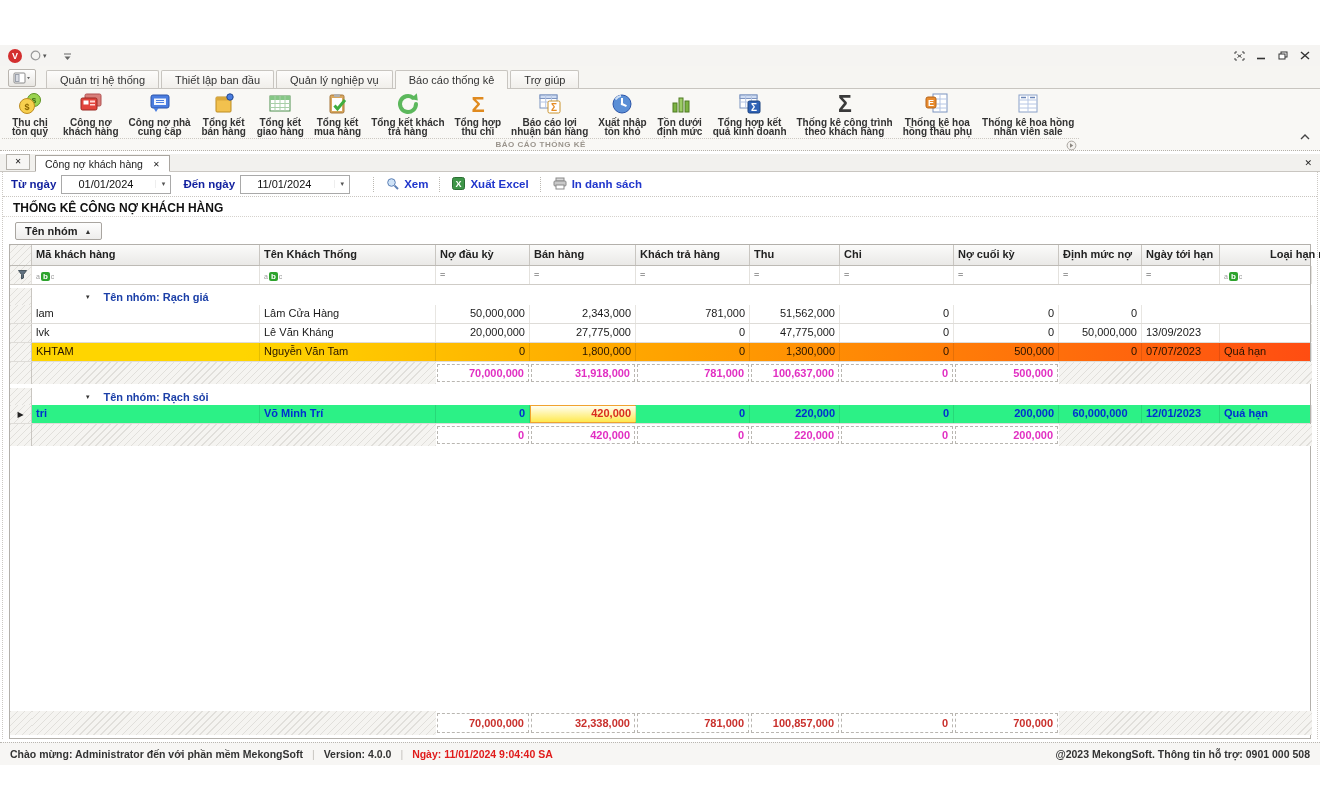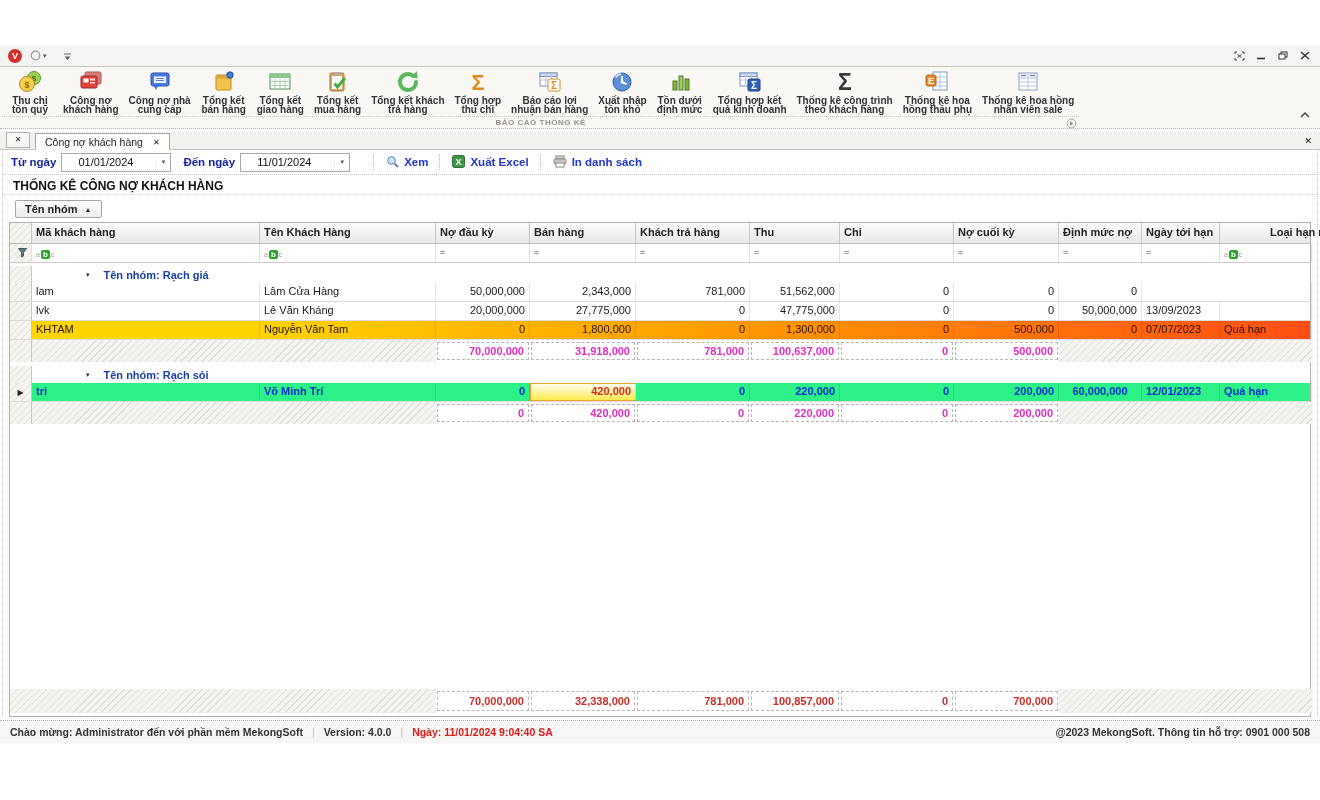--- a/index.html
+++ b/index.html
@@ -154,20 +154,36 @@
           </svg>
       </span>
       <span class="wbtn">
         <svg width="10" height="9">
             <path d="M1 1l8 7M9 1l-8 7" stroke="#333" stroke-width="1.4"></path>
           </svg>
       </span>
     </div>
   </div>
 
+  <div class="rtabs">
+    <span class="appbtn">
+      <svg width="18" height="12">
+          <rect x="1" y="1" width="11" height="10" rx="1" fill="#fff" stroke="#8a8a8a"></rect>
+          <rect x="2.5" y="2.5" width="3.5" height="7" fill="#d9dce3" stroke="#9aa0ab"></rect>
+          <path d="M14 5h3l-1.5 2.2z" fill="#666"></path>
+        </svg>
+    </span>
+    <div id="ribbon-tabs" style="display:flex">
+        <div class="rtab">Quản trị hệ thống</div>
+        <div class="rtab">Thiết lập ban đầu</div>
+        <div class="rtab">Quản lý nghiệp vụ</div>
+        <div class="rtab active">Báo cáo thống kê</div>
+        <div class="rtab">Trợ giúp</div>
+      </div>
+  </div>
 
   <div class="rbody">
     <div class="rgroup">
       <div class="rbtnrow" id="ribbon-buttons">
           <div class="rbtn">
             <span class="ricon">
               <svg width="26" height="26" viewBox="0 0 26 26">
                 <circle cx="17" cy="9" r="6.5" fill="#9ad34f" stroke="#5f9422"></circle>
                 <text x="17" y="12" font-size="8" fill="#447015" font-weight="bold" text-anchor="middle">$</text>
                 <circle cx="10" cy="15" r="7.5" fill="#f7cf4e" stroke="#bd8c21"></circle>
@@ -446,21 +462,21 @@
       <div class="chip">
         <span>Tên nhóm</span>
         <span class="arr">▲</span>
       </div>
     </div>
 
     <div class="grid">
       <div class="g-hdr" id="g-hdr">
           <div class="g-hc hatch" style="width: 22px;"></div>
           <div class="g-hc" style="width: 228px;">Mã khách hàng</div>
-          <div class="g-hc" style="width: 176px;">Tên Khách Hàng</div>
+          <div class="g-hc" style="width: 176px;">Tên Khách Thống</div>
           <div class="g-hc" style="width: 94px;">Nợ đầu kỳ</div>
           <div class="g-hc" style="width: 106px;">Bán hàng</div>
           <div class="g-hc" style="width: 114px;">Khách trả hàng</div>
           <div class="g-hc" style="width: 90px;">Thu</div>
           <div class="g-hc" style="width: 114px;">Chi</div>
           <div class="g-hc" style="width: 105px;">Nợ cuối kỳ</div>
           <div class="g-hc" style="width: 83px;">Định mức nợ</div>
           <div class="g-hc" style="width: 78px;">Ngày tới hạn</div>
           <div class="g-hc" style="width: 92px; margin-left: 46px;">Loại hạn nợ</div>
         </div>

